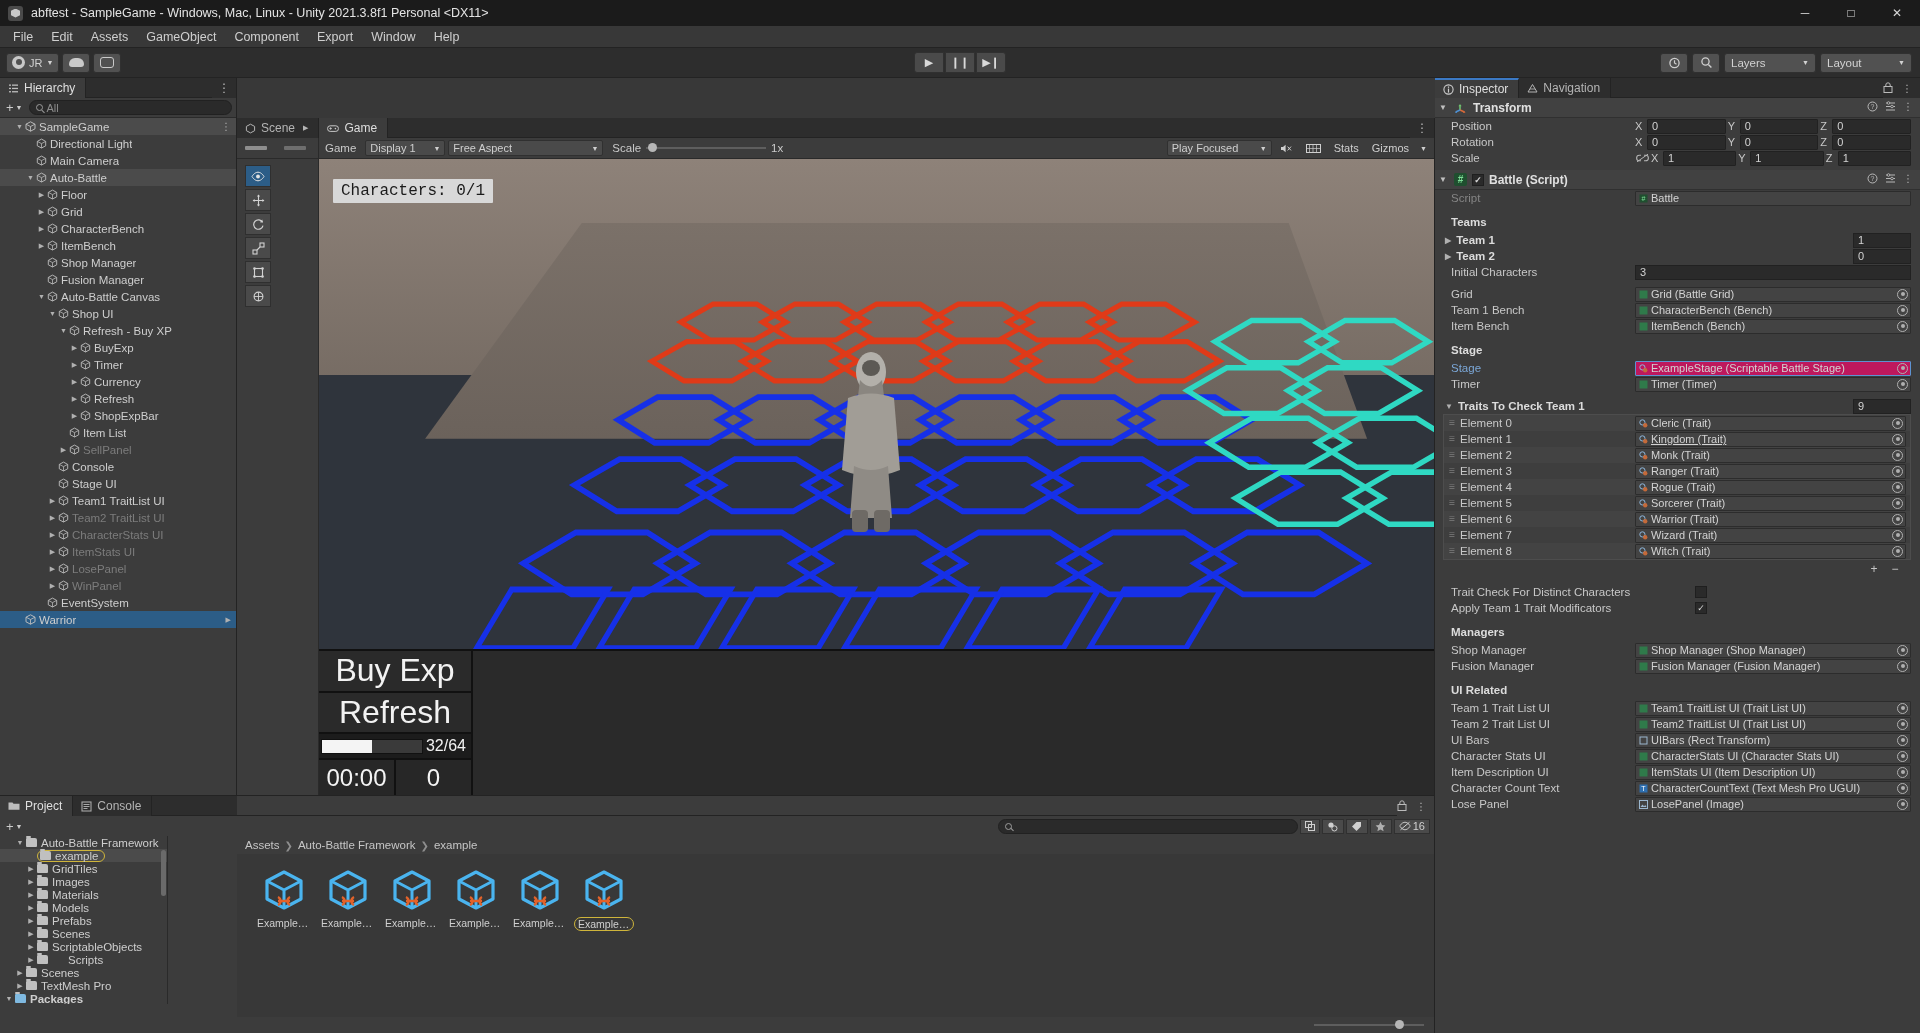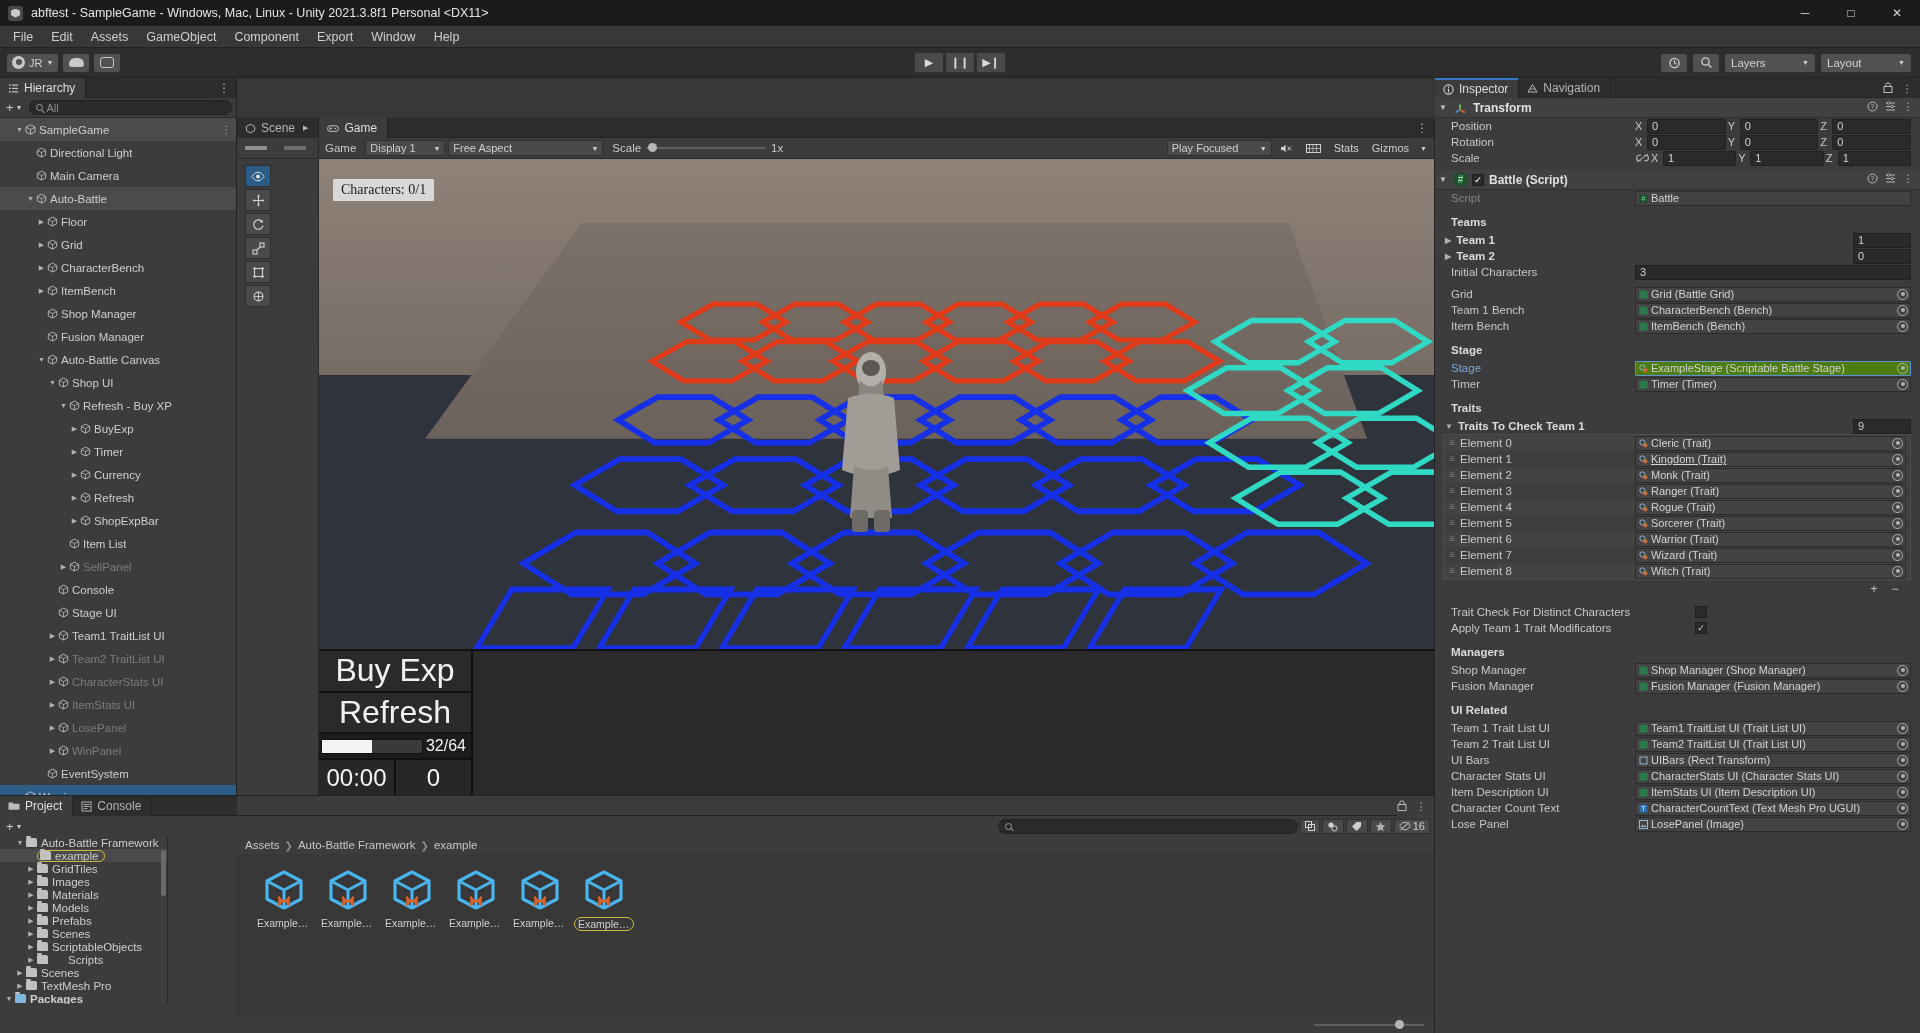--- a/index.html
+++ b/index.html
@@ -92,21 +92,21 @@
   }
   .plus-btn { display:flex; align-items:center; gap:2px; font-size:13px; color:#ccc; padding:0 2px; }
   .search-field {
     flex: 1; height: 15px; background: #2a2a2a; border: 1px solid #212121; border-radius: 8px;
     display: flex; align-items: center; padding: 0 6px; gap: 4px; font-size: 11px; color: #8d8d8d;
   }
   .mag { width:7px;height:7px;border:1.3px solid #9a9a9a;border-radius:50%;position:relative;flex:0 0 7px;}
   .mag:after{content:"";position:absolute;right:-3px;bottom:-2px;width:4px;height:1.3px;background:#9a9a9a;transform:rotate(45deg);}
   .h-list { flex: 1 1 auto; overflow: hidden; background: #3c3c3c; }
   .h-row {
-    height: 23px; display: flex; align-items: center; font-size: 11.5px;
+    height: 17px; display: flex; align-items: center; font-size: 11.5px;
     color: #cecece; white-space: nowrap; position: relative; padding-left: 0;
   }
   .h-row.sel { background: #4b4b4b; }
   .h-row.selblue { background: #2c5d87; }
   .h-row.dim { color: #7c7c7c; }
   .h-row .tw { width: 11px; flex: 0 0 11px; display:flex; align-items:center; justify-content:center; font-size: 7px; color:#b0b0b0; }
   .h-row .go-icon {
     width: 11px; height: 11px; flex: 0 0 11px; margin-right: 3px; position: relative;
   }
   .h-row .go-icon svg { display:block; }
@@ -143,21 +143,21 @@
   
   .sky { position:absolute; left:0; top:0; right:0; height:46%; background: linear-gradient(#8e8279, #6f655d); }
   .ground { position:absolute; left:0; right:0; bottom:0; top:34%; background:#2f343c; }
   .floorplane {
     position:absolute; left:6%; top:10%; width:88%; height:34%;
     background: linear-gradient(#7b7169, #6b625b);
     clip-path: polygon(20% 0%, 92% 0%, 100% 100%, 4% 100%);
   }
   .badge-chars {
     position: absolute; left: 14px; top: 20px; background: #d8d8d8; color: #1b1b1b;
-    font-size: 14px; padding: 3px 8px; border-radius: 1px; font-family: Liberation Serif, serif;
+    font-size: 16px; padding: 3px 8px; border-radius: 1px; font-family: Liberation Mono, monospace;
   }
 
   .charac {
     position:absolute; left:46%; top:30%; width:78px; height:185px;
   }
 
   
   .game-ui {
     position: absolute; left: 0; bottom: 0; width: 100%; height: 146px;
     display: flex; background: #282828; border-top: 2px solid #111;
@@ -220,21 +220,21 @@
   .vec-item { display:flex; align-items:center; flex:1; gap:3px; }
   .vec-item .ax { font-size:11px; color:#c8c8c8; width:9px; }
   .ifield {
     flex:1; height:15px; background:#2a2a2a; border:1px solid #212121; border-radius:1px;
     font-size:11px; color:#d3d3d3; display:flex; align-items:center; padding:0 4px;
   }
   .objfield {
     flex:1; height:15px; background:#434343; border:1px solid #2c2c2c; border-radius:1px;
     font-size:11px; color:#d3d3d3; display:flex; align-items:center; gap:3px; padding:0 2px; margin-right:9px;
   }
-  .objfield.hl { border:1px solid #5d93d2; background:#4d7c0f; }
+  .objfield.hl { border:1px solid #5d93d2; background:#be185d; }
   .objfield .oi { width:10px;height:10px;flex:0 0 10px;display:flex;align-items:center;justify-content:center; }
   .objfield .dot { margin-left:auto; width:11px; height:11px; border:1.2px solid #b0b0b0; border-radius:50%; position:relative; flex:0 0 11px;}
   .objfield .dot:after{content:"";position:absolute;left:2.5px;top:2.5px;width:4px;height:4px;border-radius:50%;background:#b0b0b0;}
   .numfield-right { margin-left:auto; margin-right:9px; width:58px; height:15px; background:#2a2a2a; border:1px solid #212121; font-size:11px; color:#d3d3d3; display:flex; align-items:center; padding:0 4px; }
   .numfield-wide { flex:1; margin-right:9px; height:15px; background:#2a2a2a; border:1px solid #212121; font-size:11px; color:#d3d3d3; display:flex; align-items:center; padding:0 4px; }
   .chk { width:12px; height:12px; background:#2a2a2a; border:1px solid #1f1f1f; display:flex; align-items:center; justify-content:center; font-size:9px; color:#d8d8d8; }
   .sectlabel { height: 20px; display:flex; align-items:center; padding-left:16px; font-size:11.5px; font-weight:bold; color:#dcdcdc; }
   .arr-box { margin: 0 9px 0 8px; border:1px solid #4d4d4d; background:#404040; }
   .arr-row { height:16px; display:flex; align-items:center; background:#434343; }
   .arr-row:nth-child(even){ background:#3e3e3e; }
@@ -1392,21 +1392,20 @@
                 <svg width="9" height="9" viewBox="0 0 9 9">
                   <rect x="0.5" y="0.5" width="8" height="8" fill="#2f7a4a"></rect>
                 </svg>
               </span>
             <span>Timer (Timer)</span>
             <span class="dot"></span>
           </span>
         </div>
         <div class="spacer6"></div>
 
-        <div class="sectlabel">Traits</div>
         <div class="row">
           <span class="lbl bold ind" style="display:flex;align-items:center;gap:5px;width:auto;flex:0 0 auto">
             <span style="font-size:8px;color:#b0b0b0">▼</span>
             <span>Traits To Check Team 1</span>
           </span>
           <span class="numfield-right">9</span>
         </div>
         <div class="arr-box" id="traits-array">
             <div class="arr-row">
               <span class="grip" style="font-size: 7px;">☰</span>

